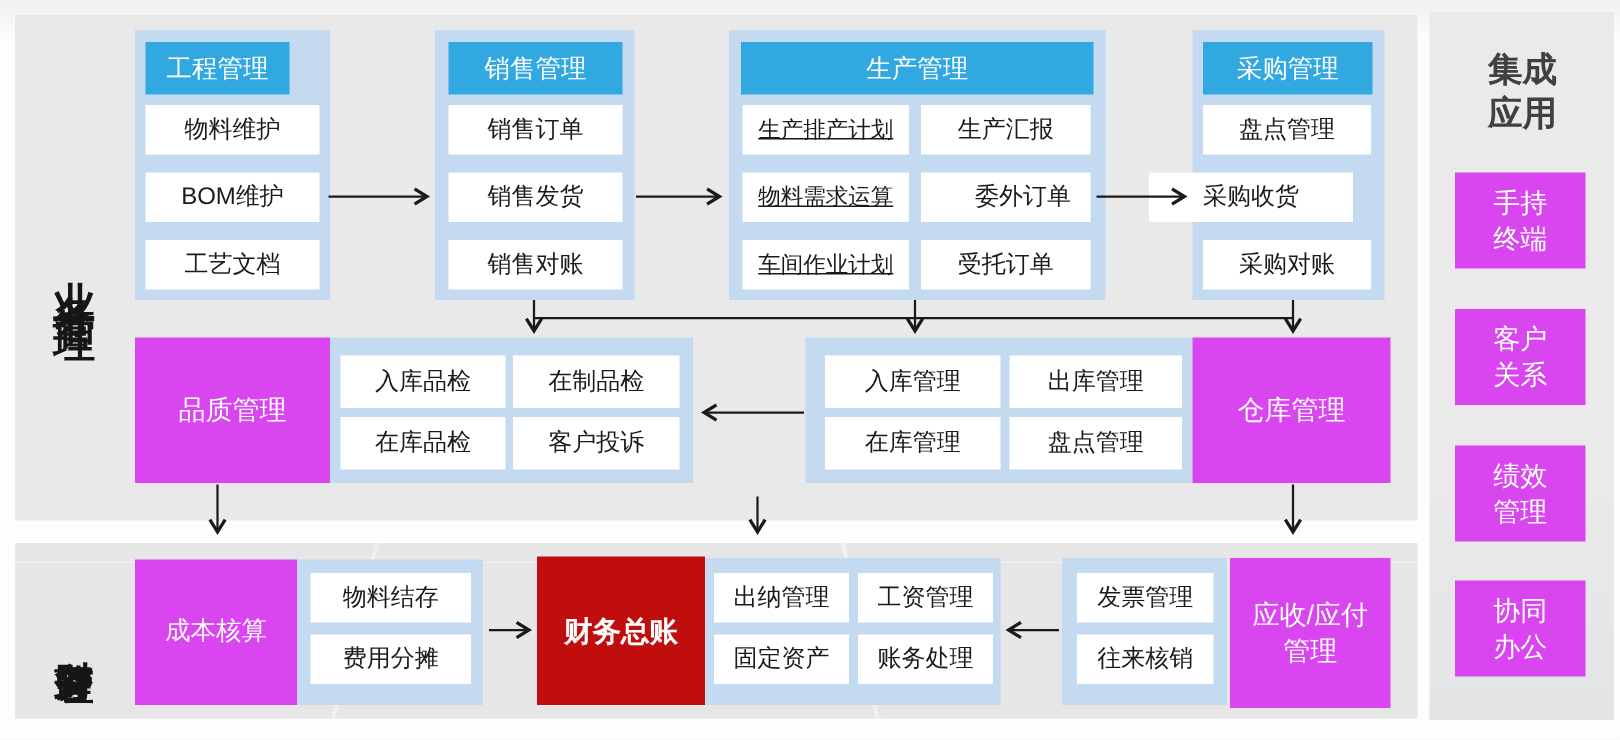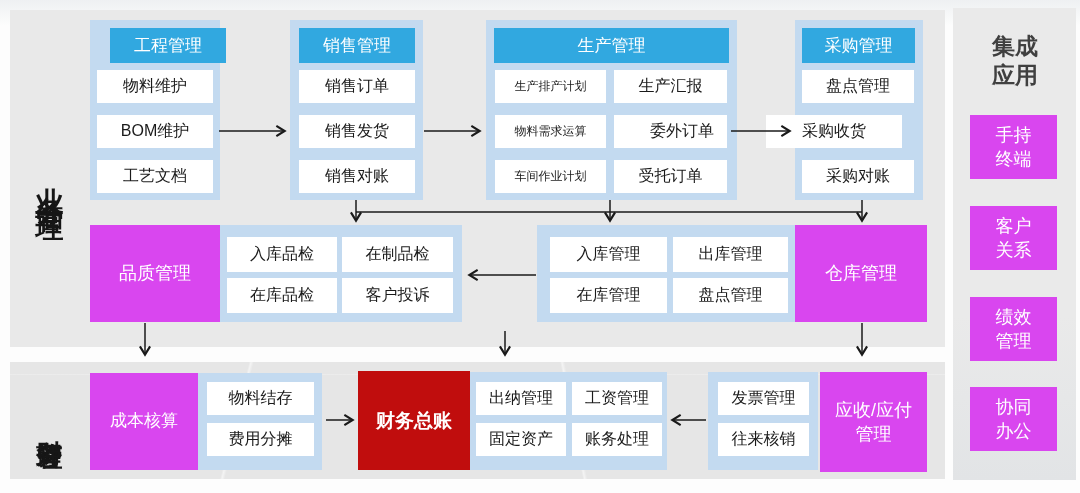--- a/index.html
+++ b/index.html
@@ -33,21 +33,21 @@
   .hdr {
     position:absolute; background:#31a8e0; color:#fff;
     display:flex; align-items:center; justify-content:center;
     font-size:17px;
   }
   .wbox {
     position:absolute; background:#fff; color:#1a1a1a;
     display:flex; align-items:center; justify-content:center;
     font-size:16px; white-space:nowrap;
   }
-  .wbox.sm { font-size:12px; }
+  .wbox.sm { font-size:15px;text-decoration:underline; }
   .bbox {
     position:absolute; background:#d946ef; color:#fff;
     display:flex; align-items:center; justify-content:center;
     font-size:18px; text-align:center; line-height:1.35;
   }
   .rbox {
     position:absolute; background:#c00d0d; color:#fff;
     display:flex; align-items:center; justify-content:center;
     font-size:19px; font-weight:700;
   }
@@ -67,21 +67,21 @@
 <div class="stage">
 
   <div class="panel" style="left:10px; top:10px; width:935px; height:337px;"></div>
   <div class="panel fin" style="left:10px; top:362px; width:935px; height:117px;"></div>
   <div class="panel right" style="left:953px; top:8px; width:123px; height:472px;"></div>
 
   <div class="vlabel biz" style="left:30px; top:112px; height:142px;">业务管理</div>
   <div class="vlabel fin2" style="left:33px; top:366px; height:112px;">财务管理</div>
 
   <div class="lb" style="left:90px; top:20px; width:130px; height:180px;"></div>
-  <div class="hdr" style="left:110px; top:28px; width:116px; height:35px;">工程管理</div>
+  <div class="hdr" style="left:97px; top:28px; width:96px; height:35px;">工程管理</div>
   <div class="wbox" style="left:97px; top:70px; width:116px; height:33px;">物料维护</div>
   <div class="wbox" style="left:97px; top:115px; width:116px; height:33px;">BOM维护</div>
   <div class="wbox" style="left:97px; top:160px; width:116px; height:33px;">工艺文档</div>
 
   <div class="lb" style="left:290px; top:20px; width:133px; height:180px;"></div>
   <div class="hdr" style="left:299px; top:28px; width:116px; height:35px;">销售管理</div>
   <div class="wbox" style="left:299px; top:70px; width:116px; height:33px;">销售订单</div>
   <div class="wbox" style="left:299px; top:115px; width:116px; height:33px;">销售发货</div>
   <div class="wbox" style="left:299px; top:160px; width:116px; height:33px;text-align:right;">销售对账</div>
 

